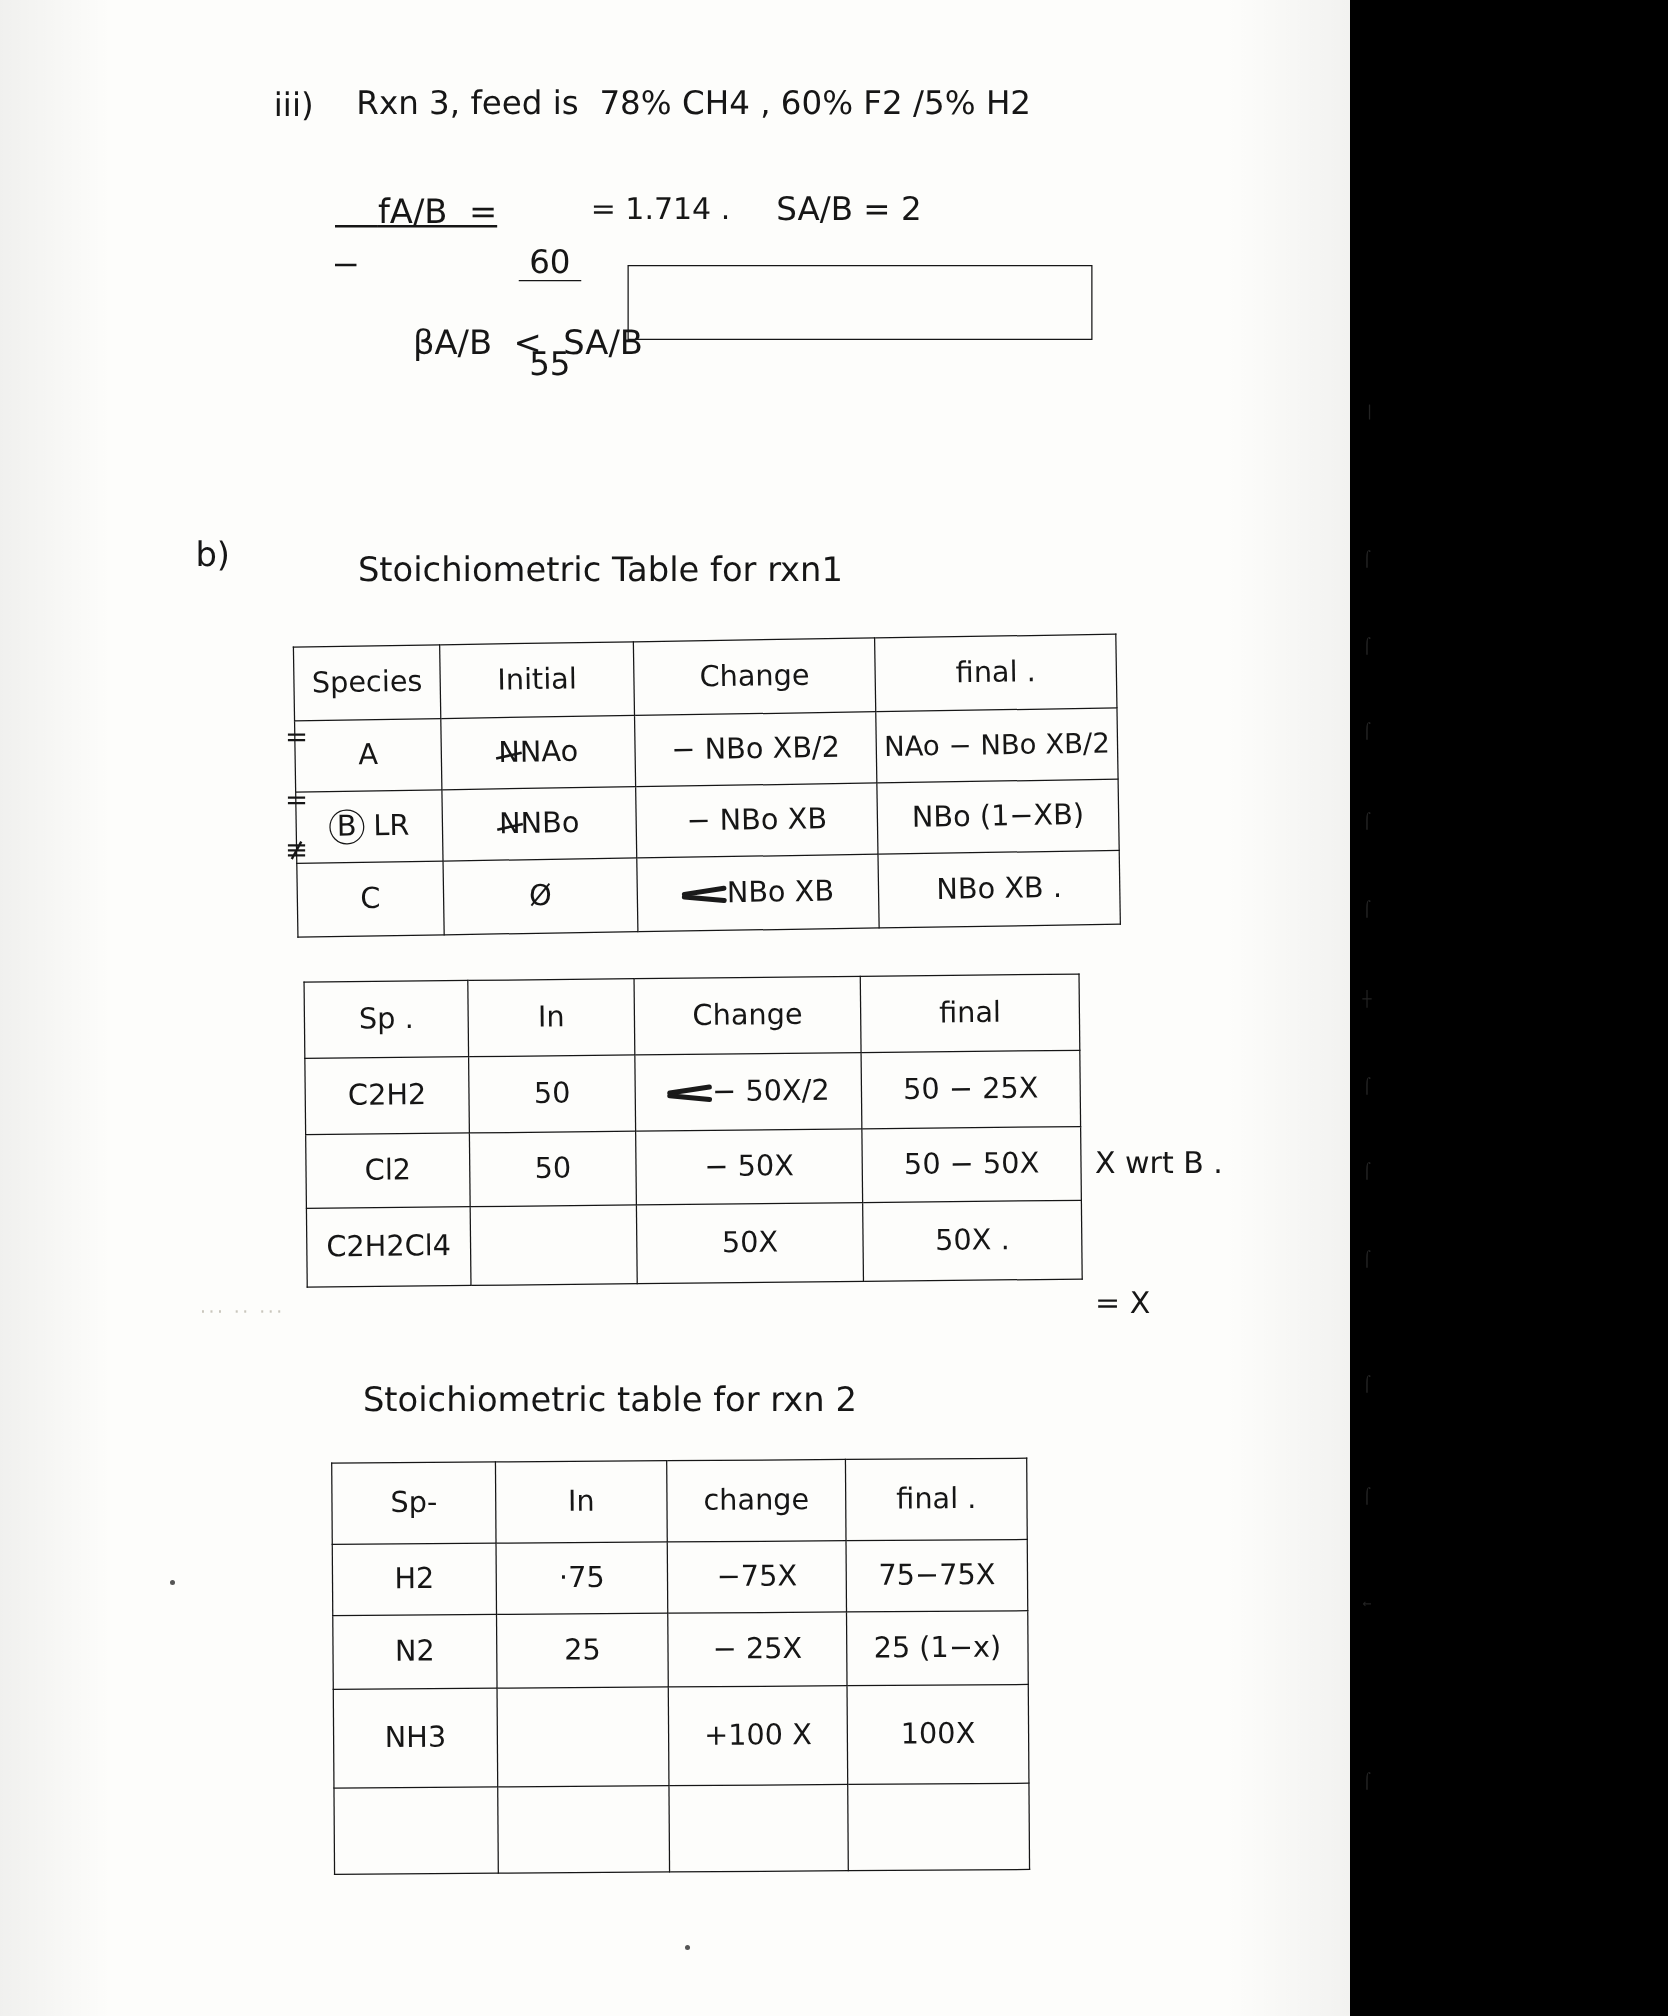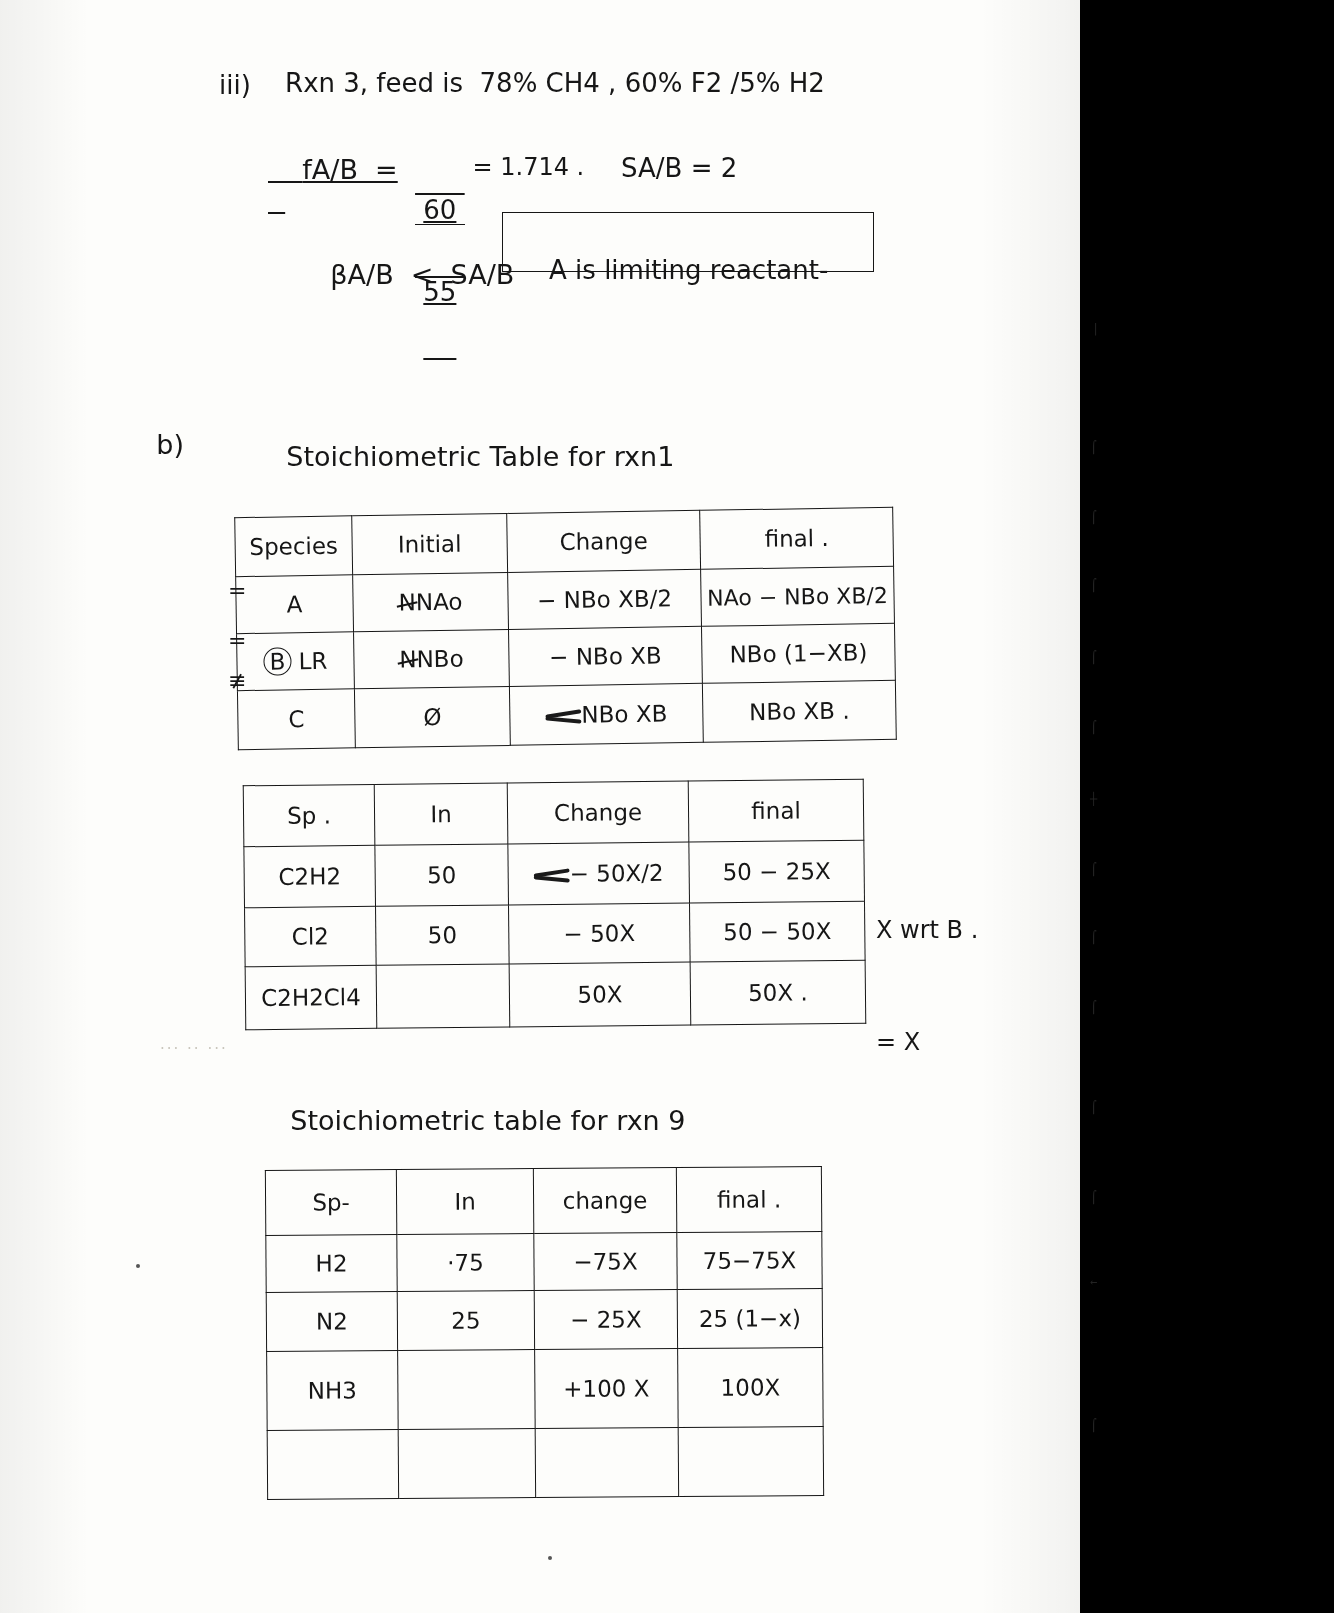--- a/index.html
+++ b/index.html
@@ -5,21 +5,21 @@
   html,body{margin:0;padding:0;background:#000;}
   body{width:1334px;height:1613px;position:relative;font-family:"DejaVu Sans",sans-serif;}
   #page{position:absolute;left:0;top:0;width:1080px;height:1613px;background:#fdfdfb;overflow:hidden;padding-left:33px;}
   #rightstrip{position:absolute;left:1080px;top:0;width:254px;height:1613px;background:#000;}
   
   #page:before{content:"";position:absolute;inset:0;background:
      linear-gradient(90deg,rgba(0,0,0,0.05) 0%,rgba(0,0,0,0) 8%,rgba(0,0,0,0) 88%,rgba(0,0,0,0.06) 100%);
      pointer-events:none;}
   .hw{font-family:"DejaVu Sans",sans-serif;color:#1a1a1a;}
   .ink{position:absolute;color:#161616;white-space:pre;}
-  .frac{display:inline-block;text-align:center;vertical-align:-0.55em;line-height:1.05;text-decoration:underline;}
+  .frac{display:inline-block;text-align:center;vertical-align:-0.55em;line-height:1.05;}
   .frac .num{display:block;border-bottom:1.6px solid #161616;padding:0 3px;}
   .frac .den{display:block;padding:0 3px;}
   .box{position:absolute;border:1.8px solid #161616;}
   .tbl{position:absolute;}
   .tbl table{border-collapse:collapse;}
   .tbl td,.tbl th{border:1.6px solid #161616;font-weight:normal;text-align:center;color:#161616;}
   .strike{position:relative;}
   .strike:after{content:"";position:absolute;left:-2px;right:-2px;top:52%;height:1.7px;background:#161616;transform:rotate(-12deg);}
   .scribble{display:inline-block;width:36px;height:16px;position:relative;vertical-align:-2px;}
   .scribble:before,.scribble:after{content:"";position:absolute;left:0;right:0;height:4px;background:#1a1a1a;border-radius:3px;}
@@ -61,23 +61,20 @@
 
   <div class="ink hw" style="left:588px;top:123px;font-size:26px;">
     <span>SA/B = 2</span>
   </div>
 
   <div class="ink hw" style="left:296px;top:228px;font-size:27px;">
     <span>βA/B  &lt;  SA/B</span>
   </div>
 
   <div class="box" style="left:502px;top:212px;width:370px;height:58px;"></div>
-  <div class="ink hw" style="left:516px;top:225px;font-size:26px;">
-    <span>A is limiting reactant-</span>
-  </div>
 
   <div class="ink hw" style="left:122px;top:398px;font-size:27px;">
     <span>b)</span>
   </div>
 
   <div class="ink hw" style="left:252px;top:410px;font-size:27px;">
     <span>Stoichiometric Table for rxn1</span>
   </div>
 
   <div class="tbl" style="left:236px;top:512px;transform:rotate(-0.9deg);">
@@ -157,21 +154,21 @@
   </div>
 
   <div class="ink hw" style="left:876px;top:838px;font-size:24px;line-height:1.55;">
     <div>X wrt B .</div>
     <div>= X</div>
   </div>
 
   <div class="smudge" style="left:160px;top:1040px;">···  ··  ···</div>
 
   <div class="ink hw" style="left:256px;top:1074px;font-size:27px;">
-    <span>Stoichiometric table for rxn 9</span>
+    <span>Stoichiometric table for rxn 2</span>
   </div>
 
   <div class="tbl" style="left:266px;top:1168px;transform:rotate(-0.4deg);">
     <table style="font-size:23px;">
       <tbody>
           <tr>
         <td style="width:128px;height:62px;">Sp-</td>
         <td style="width:134px;height:62px;">In</td>
         <td style="width:140px;height:62px;">change</td>
         <td style="width:142px;height:62px;">final .</td>

